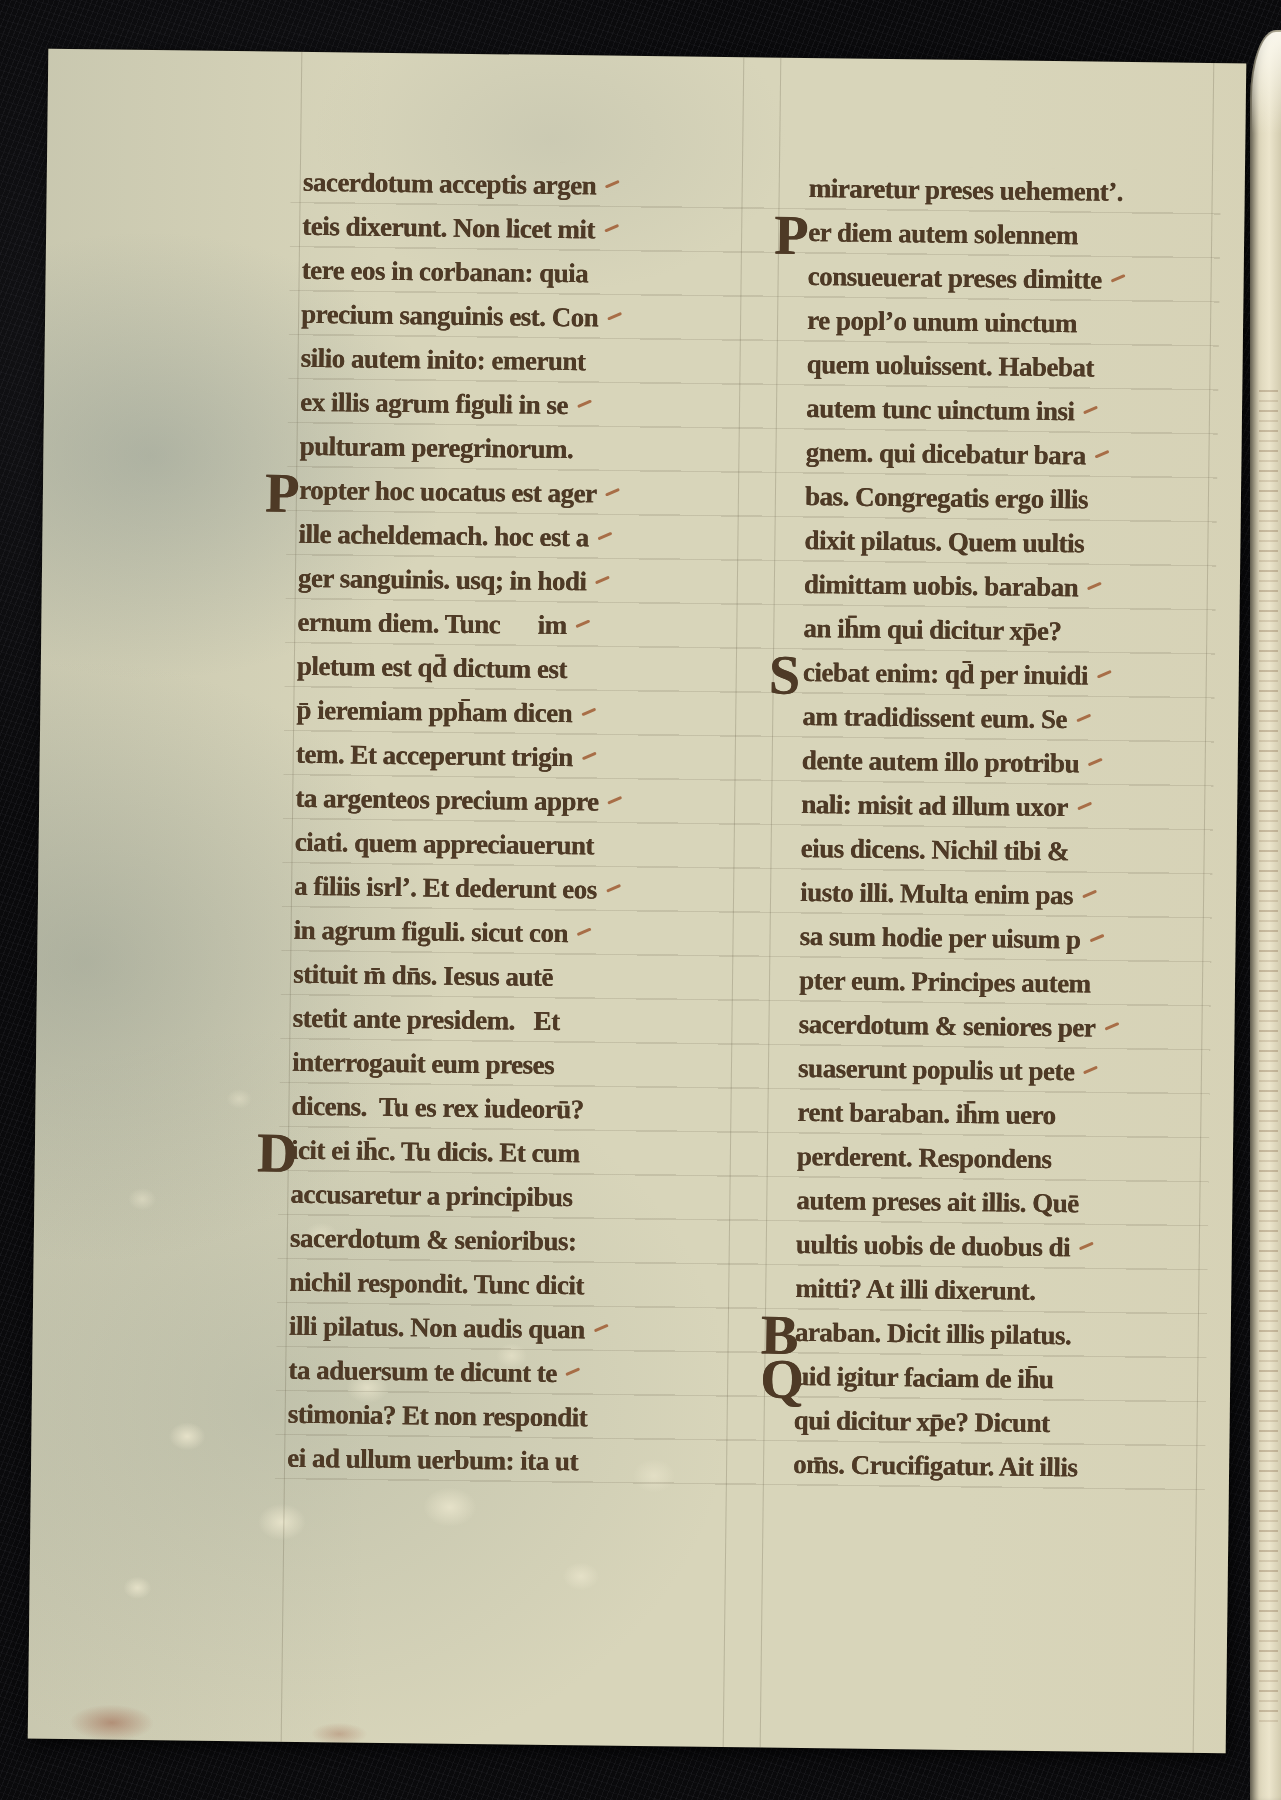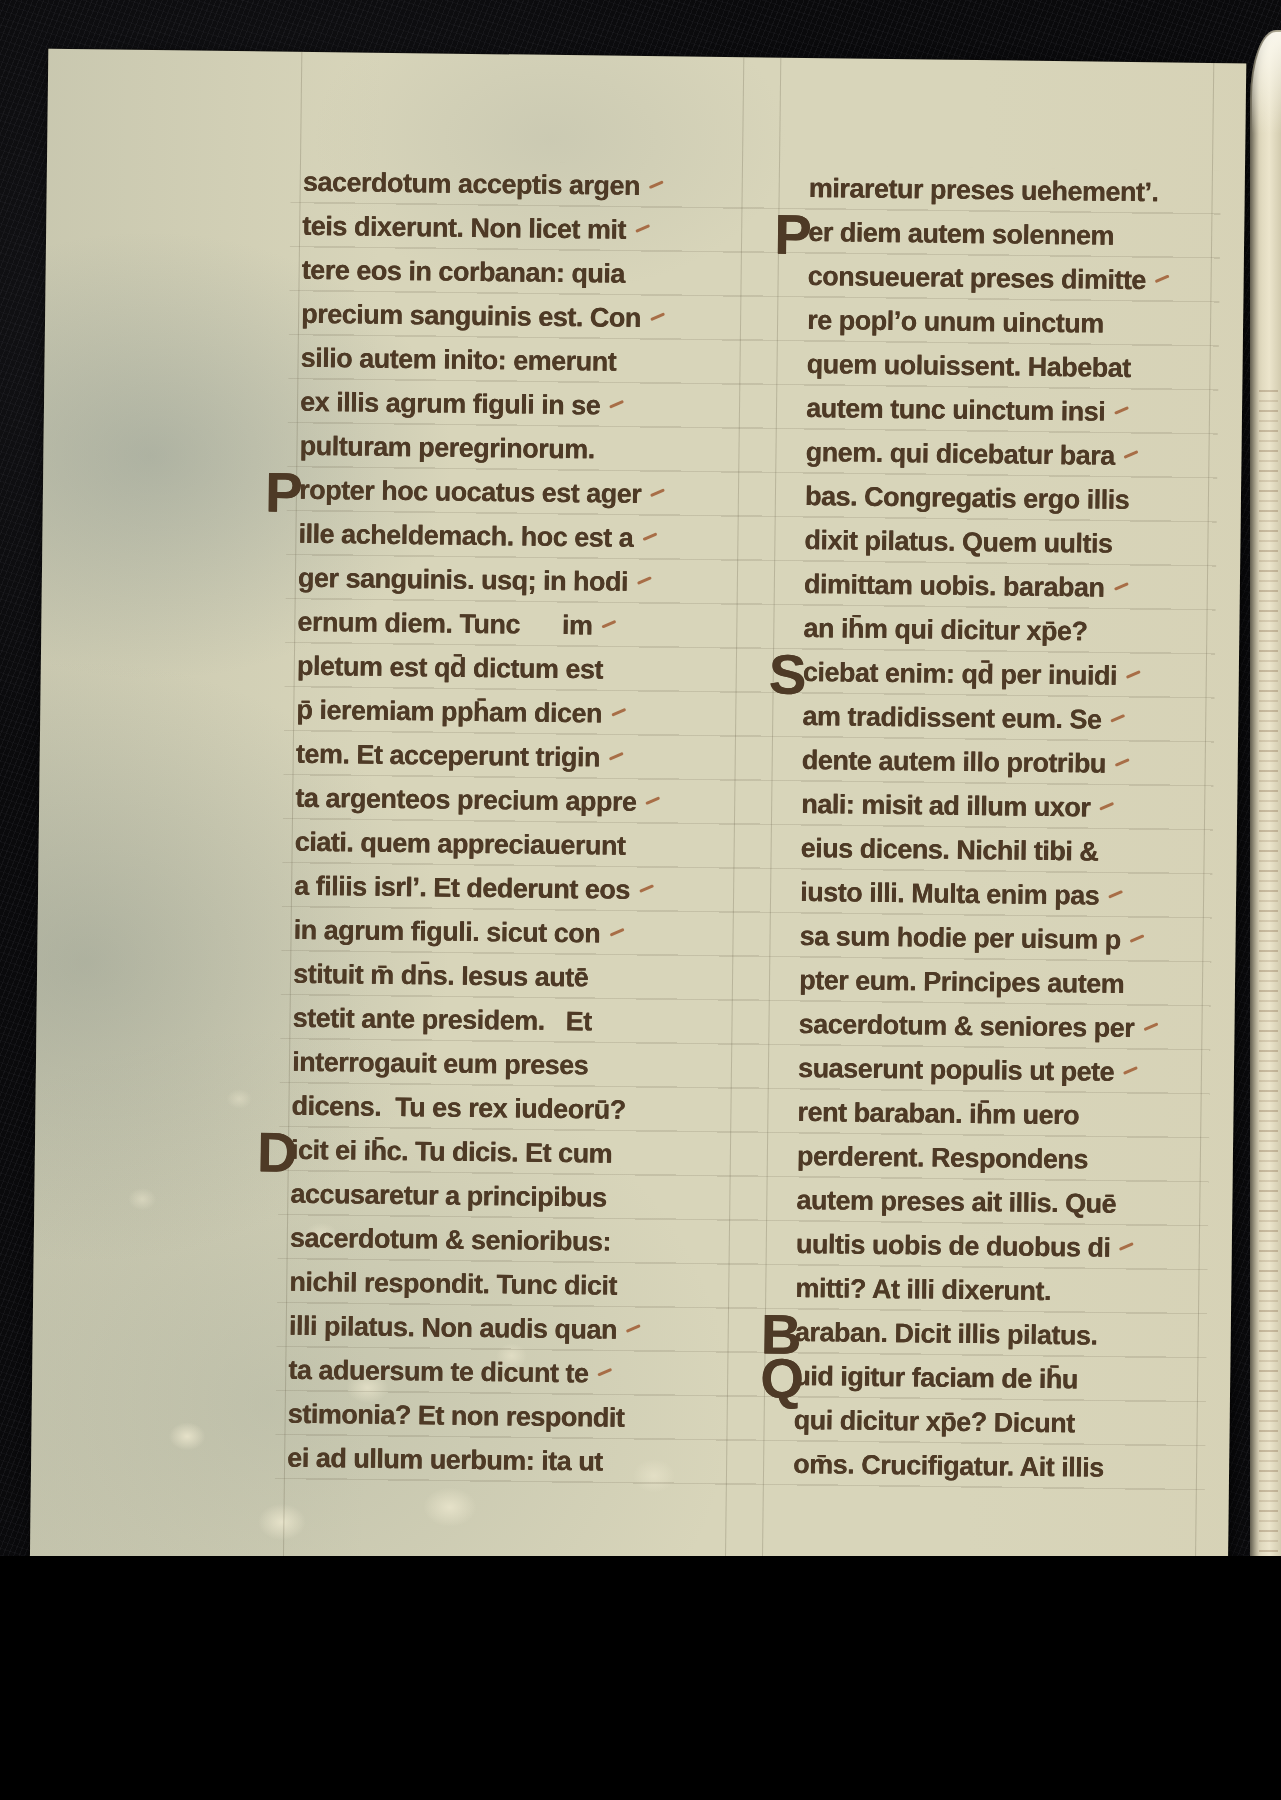--- a/index.html
+++ b/index.html
@@ -1,21 +1,21 @@
 <!DOCTYPE html>
 <html style="--ink: #4e3a26; --flourish: #a05c32; --parchment: #d8d5ba; --fabric: #0a0a0c;"><head>
 <meta charset="utf-8">
 <style>
   html,body{margin:0;padding:0;background:#000;}
   .scene{
     position:relative;
-    width:1281px;height:1556px;
+    width:1281px;height:1800px;
     overflow:hidden;
     background:var(--fabric,#0a0a0c);
-    font-family:Liberation Sans, sans-serif;
+    font-family:Liberation Serif, serif;
   }
   
   .scene .fabric{
     position:absolute;inset:0;
     background:
       repeating-linear-gradient(112deg, rgba(58,58,64,.22) 0 1px, rgba(0,0,0,0) 1px 5px),
       repeating-linear-gradient(18deg, rgba(44,44,50,.18) 0 1px, rgba(0,0,0,0) 1px 7px),
       radial-gradient(900px 700px at 20% 20%, rgba(38,38,44,.35), rgba(0,0,0,0) 70%);
   }
   

